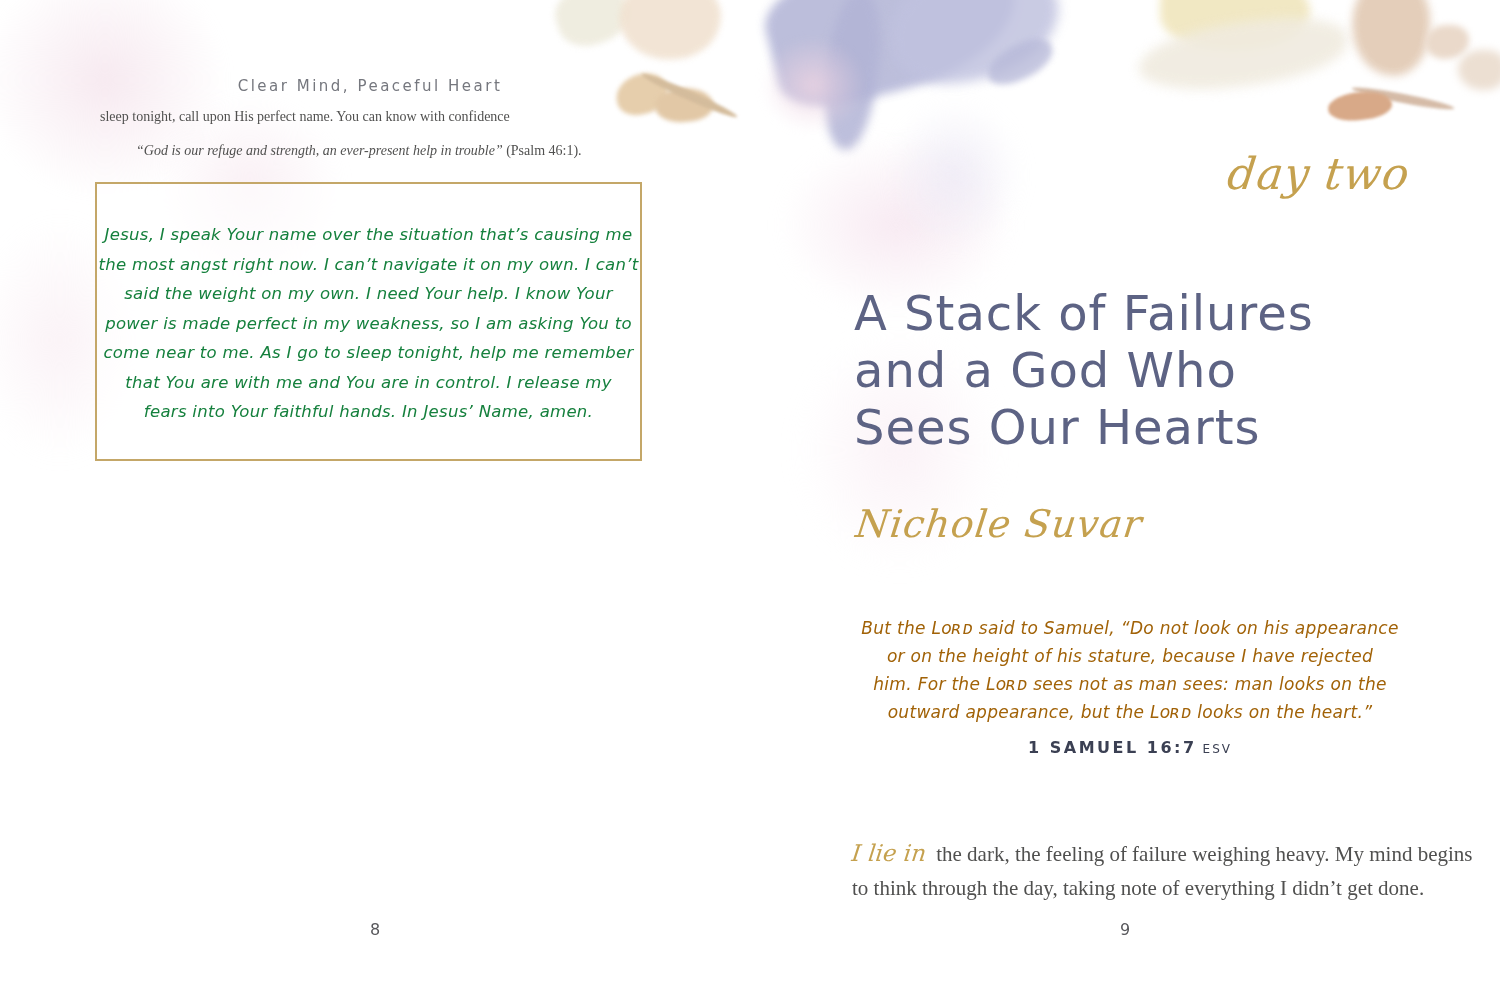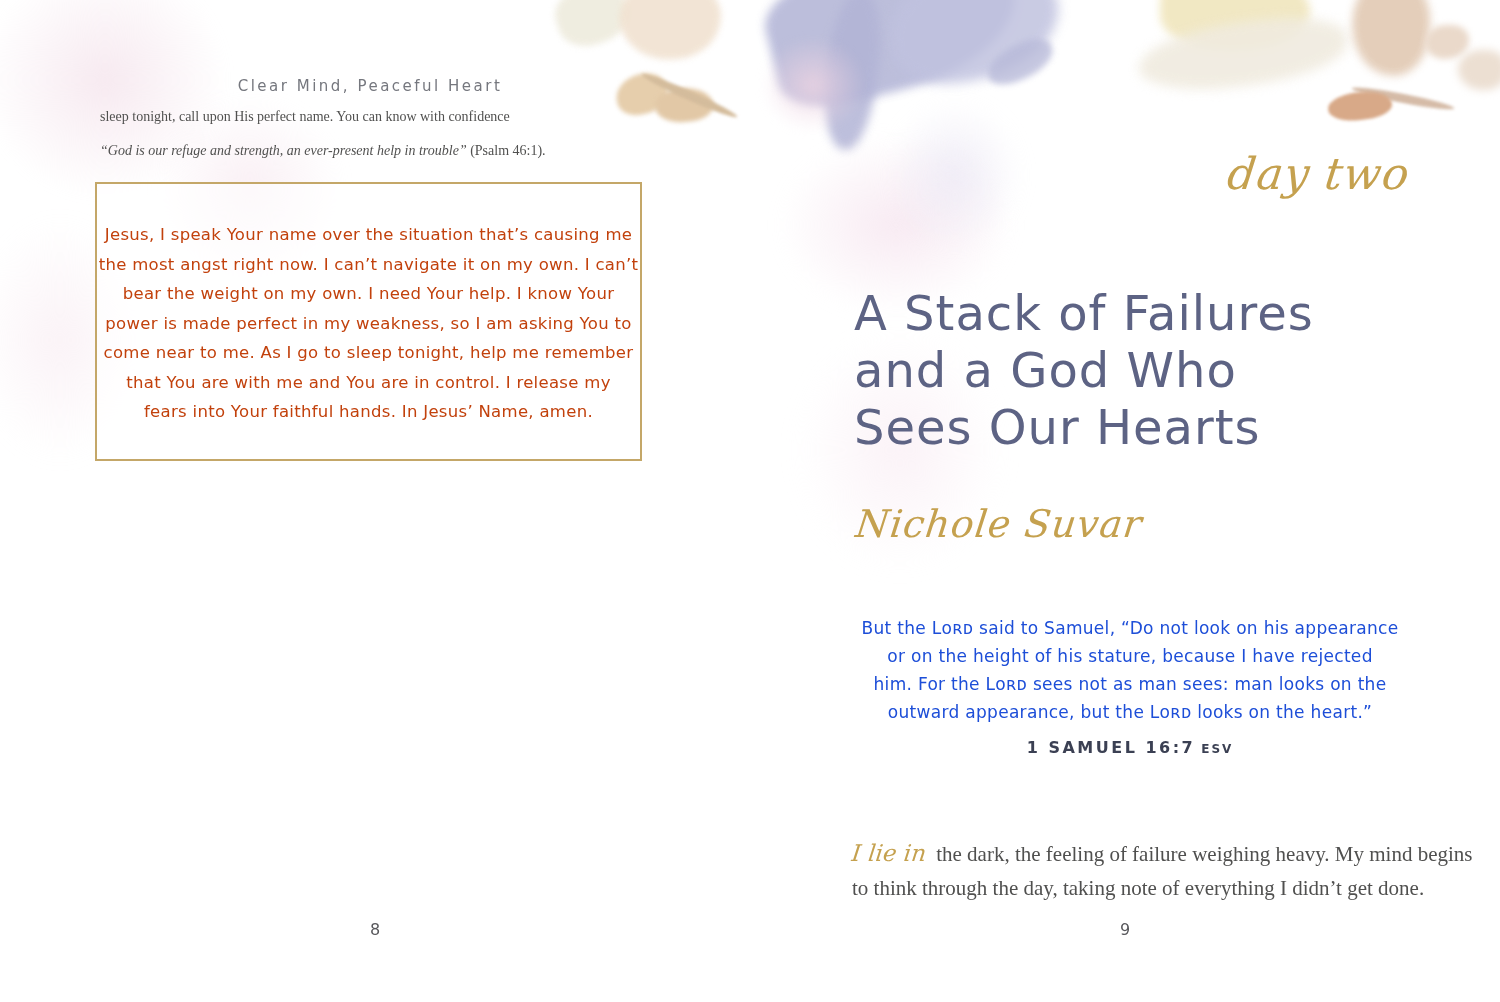--- a/index.html
+++ b/index.html
@@ -27,34 +27,34 @@
 
   .body-serif {
     font-family: "Liberation Serif", "DejaVu Serif", serif;
     color: #50504f;
   }
 
   .left-body {
     position: absolute; left: 100px; top: 100px; width: 566px;
     font-size: 14px; line-height: 34px;
   }
-  .left-body .ital { font-style: italic; }
+  .left-body .ital { font-style: italic; margin-left: 36px; }
 
   .prayer-box {
     position: absolute; left: 95px; top: 182px; width: 547px; height: 279px;
     border: 2px solid #c4a768;
     background: rgba(255,255,255,0.6);
   }
   .prayer-inner {
     position: absolute; left: 0; right: 0; top: 36px;
     text-align: center;
   }
   .prayer-line {
     font-size: 16.5px; line-height: 29.5px; letter-spacing: 0.3px;
-    color: #c2410c; white-space: nowrap;
+    color: #15803d; white-space: nowrap; font-style: italic;
   }
 
   .page-num {
     position: absolute; top: 920px; width: 750px; text-align: center;
     font-size: 16px; color: #58585c;
   }
   .page-num.left { left: 0; }
   .page-num.right { left: 750px; }
 
   .gold-script {
@@ -81,29 +81,30 @@
   .author-name {
     position: absolute; left: 856px; top: 502px;
     font-size: 38px;
   }
 
   .verse-block {
     position: absolute; left: 850px; top: 614px; width: 560px;
     text-align: center;
   }
   .verse-line {
+    font-style: italic;
     font-size: 17px; line-height: 28px; letter-spacing: 0.3px;
-    color: #1d4ed8; white-space: nowrap;
+    color: #a16207; white-space: nowrap;
   }
   .verse-ref-row { margin-top: 12px; color: #3b4053; }
   .verse-ref {
     font-weight: bold; font-size: 16px; letter-spacing: 2.5px; margin-top: 13px;
   }
   .verse-trans {
-    font-weight: bold; font-size: 12px; letter-spacing: 2px; margin-left: 6px;
+    font-weight: normal; font-size: 12px; letter-spacing: 2px; margin-left: 6px;
   }
 
   .opening-para {
     position: absolute; left: 852px; top: 836px; width: 568px;
     font-size: 21px; line-height: 34px;
   }
   .opening-line { white-space: nowrap; }
   .lead-script {
     display: inline-block;
     font-family: "DejaVu Serif", serif;
@@ -153,21 +154,21 @@
 
     <div class="left-body body-serif">
       <div>sleep tonight, call upon His perfect name. You can know with confidence</div>
       <div><span class="ital">“God is our refuge and strength, an ever-present help in trouble”</span><span> (Psalm 46:1).</span></div>
     </div>
 
     <div class="prayer-box">
       <div class="prayer-inner">
         <div class="prayer-line">Jesus, I speak Your name over the situation that’s causing me</div>
         <div class="prayer-line">the most angst right now. I can’t navigate it on my own. I can’t</div>
-        <div class="prayer-line">bear the weight on my own. I need Your help. I know Your</div>
+        <div class="prayer-line">said the weight on my own. I need Your help. I know Your</div>
         <div class="prayer-line">power is made perfect in my weakness, so I am asking You to</div>
         <div class="prayer-line">come near to me. As I go to sleep tonight, help me remember</div>
         <div class="prayer-line">that You are with me and You are in control. I release my</div>
         <div class="prayer-line">fears into Your faithful hands. In Jesus’ Name, amen.</div>
       </div>
     </div>
 
     <div class="page-num left">8</div>
 
     <div class="day-label gold-script">day two</div>

